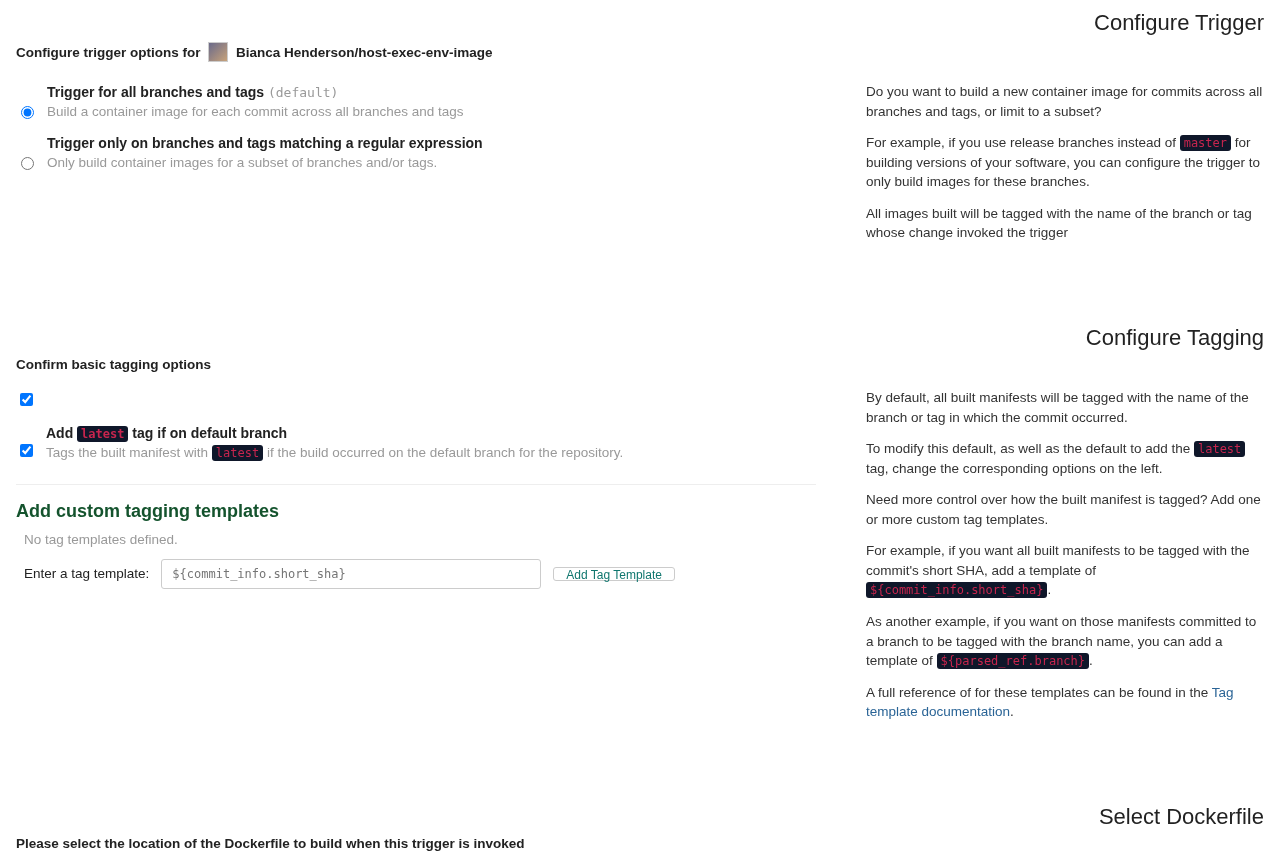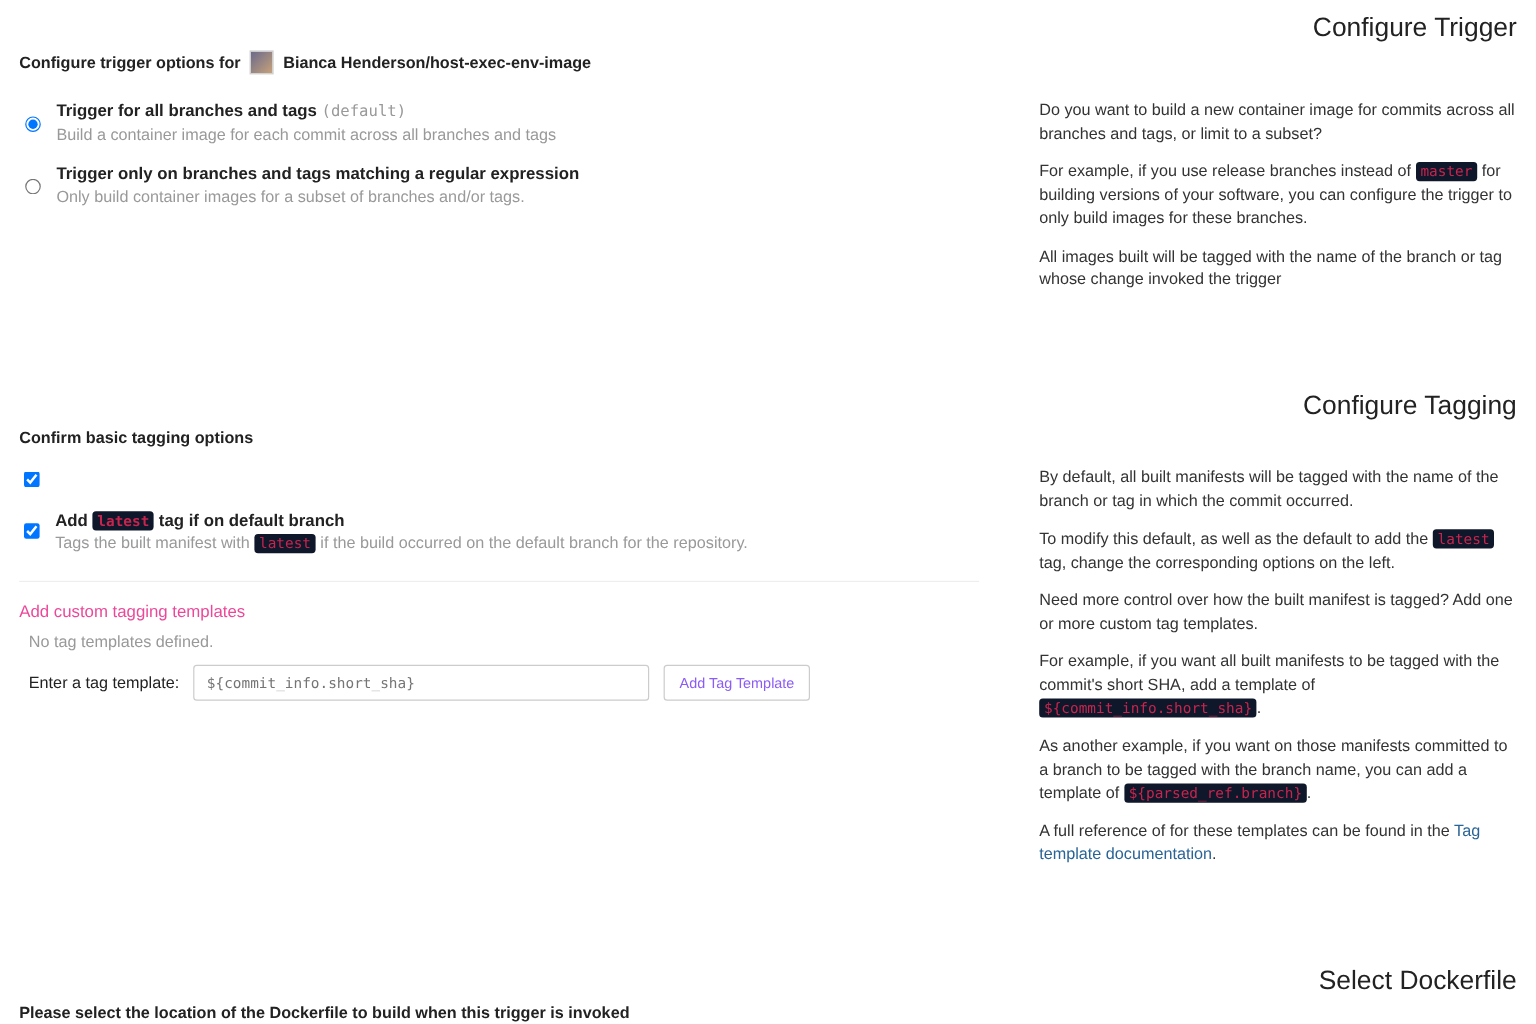--- a/index.html
+++ b/index.html
@@ -35,21 +35,21 @@
   .right {
     flex: 1;
     font-size: 13.5px;
     color: #333;
     line-height: 1.45;
     padding-top: 2px;
   }
   .right p { margin: 0 0 12px 0; }
   .radio-item, .check-item {
     display: flex;
-    align-items: center;
+    align-items: flex-end;
     gap: 10px;
     padding: 4px 0 12px 0;
   }
   .radio-item input, .check-item input {
     margin-top: 3px;
     flex: none;
   }
   .opt-label {
     font-weight: 700;
     font-size: 14px;
@@ -70,23 +70,23 @@
   code.inline {
     font-family: Menlo, Consolas, monospace;
     background: #0f172a;
     color: #c7254e;
     padding: 1px 4px;
     border-radius: 3px;
     font-size: 12px;
   }
   .section-gap { height: 70px; }
   .sub-section-title {
-    font-weight: 400;
-    font-size: 14px;
-    color: #ec4899;
+    font-weight: 700;
+    font-size: 18px;
+    color: #14532d;
     margin: 16px 0 10px 0;
   }
   .muted {
     color: #999;
     font-size: 13.5px;
   }
   hr {
     border: none;
     border-top: 1px solid #eee;
     margin: 12px 0 4px 0;
@@ -109,24 +109,24 @@
     border-radius: 3px;
     padding: 4px 10px;
     font-family: Menlo, Consolas, monospace;
     font-size: 12px;
     color: #555;
   }
   .btn {
     border: 1px solid #ccc;
     background: #fff;
     border-radius: 3px;
-    height: 30px;
+    height: 14px;
     padding: 0 12px;
     font-size: 12px;
-    color: #8b5cf6;
+    color: #0f766e;
     cursor: pointer;
   }
   .avatar {
     width: 20px;
     height: 20px;
     display: inline-block;
     vertical-align: -5px;
     border: 1px solid #ccc;
     background: linear-gradient(135deg, #6a6a8a 0%, #c7a27a 100%);
     margin: 0 4px;

